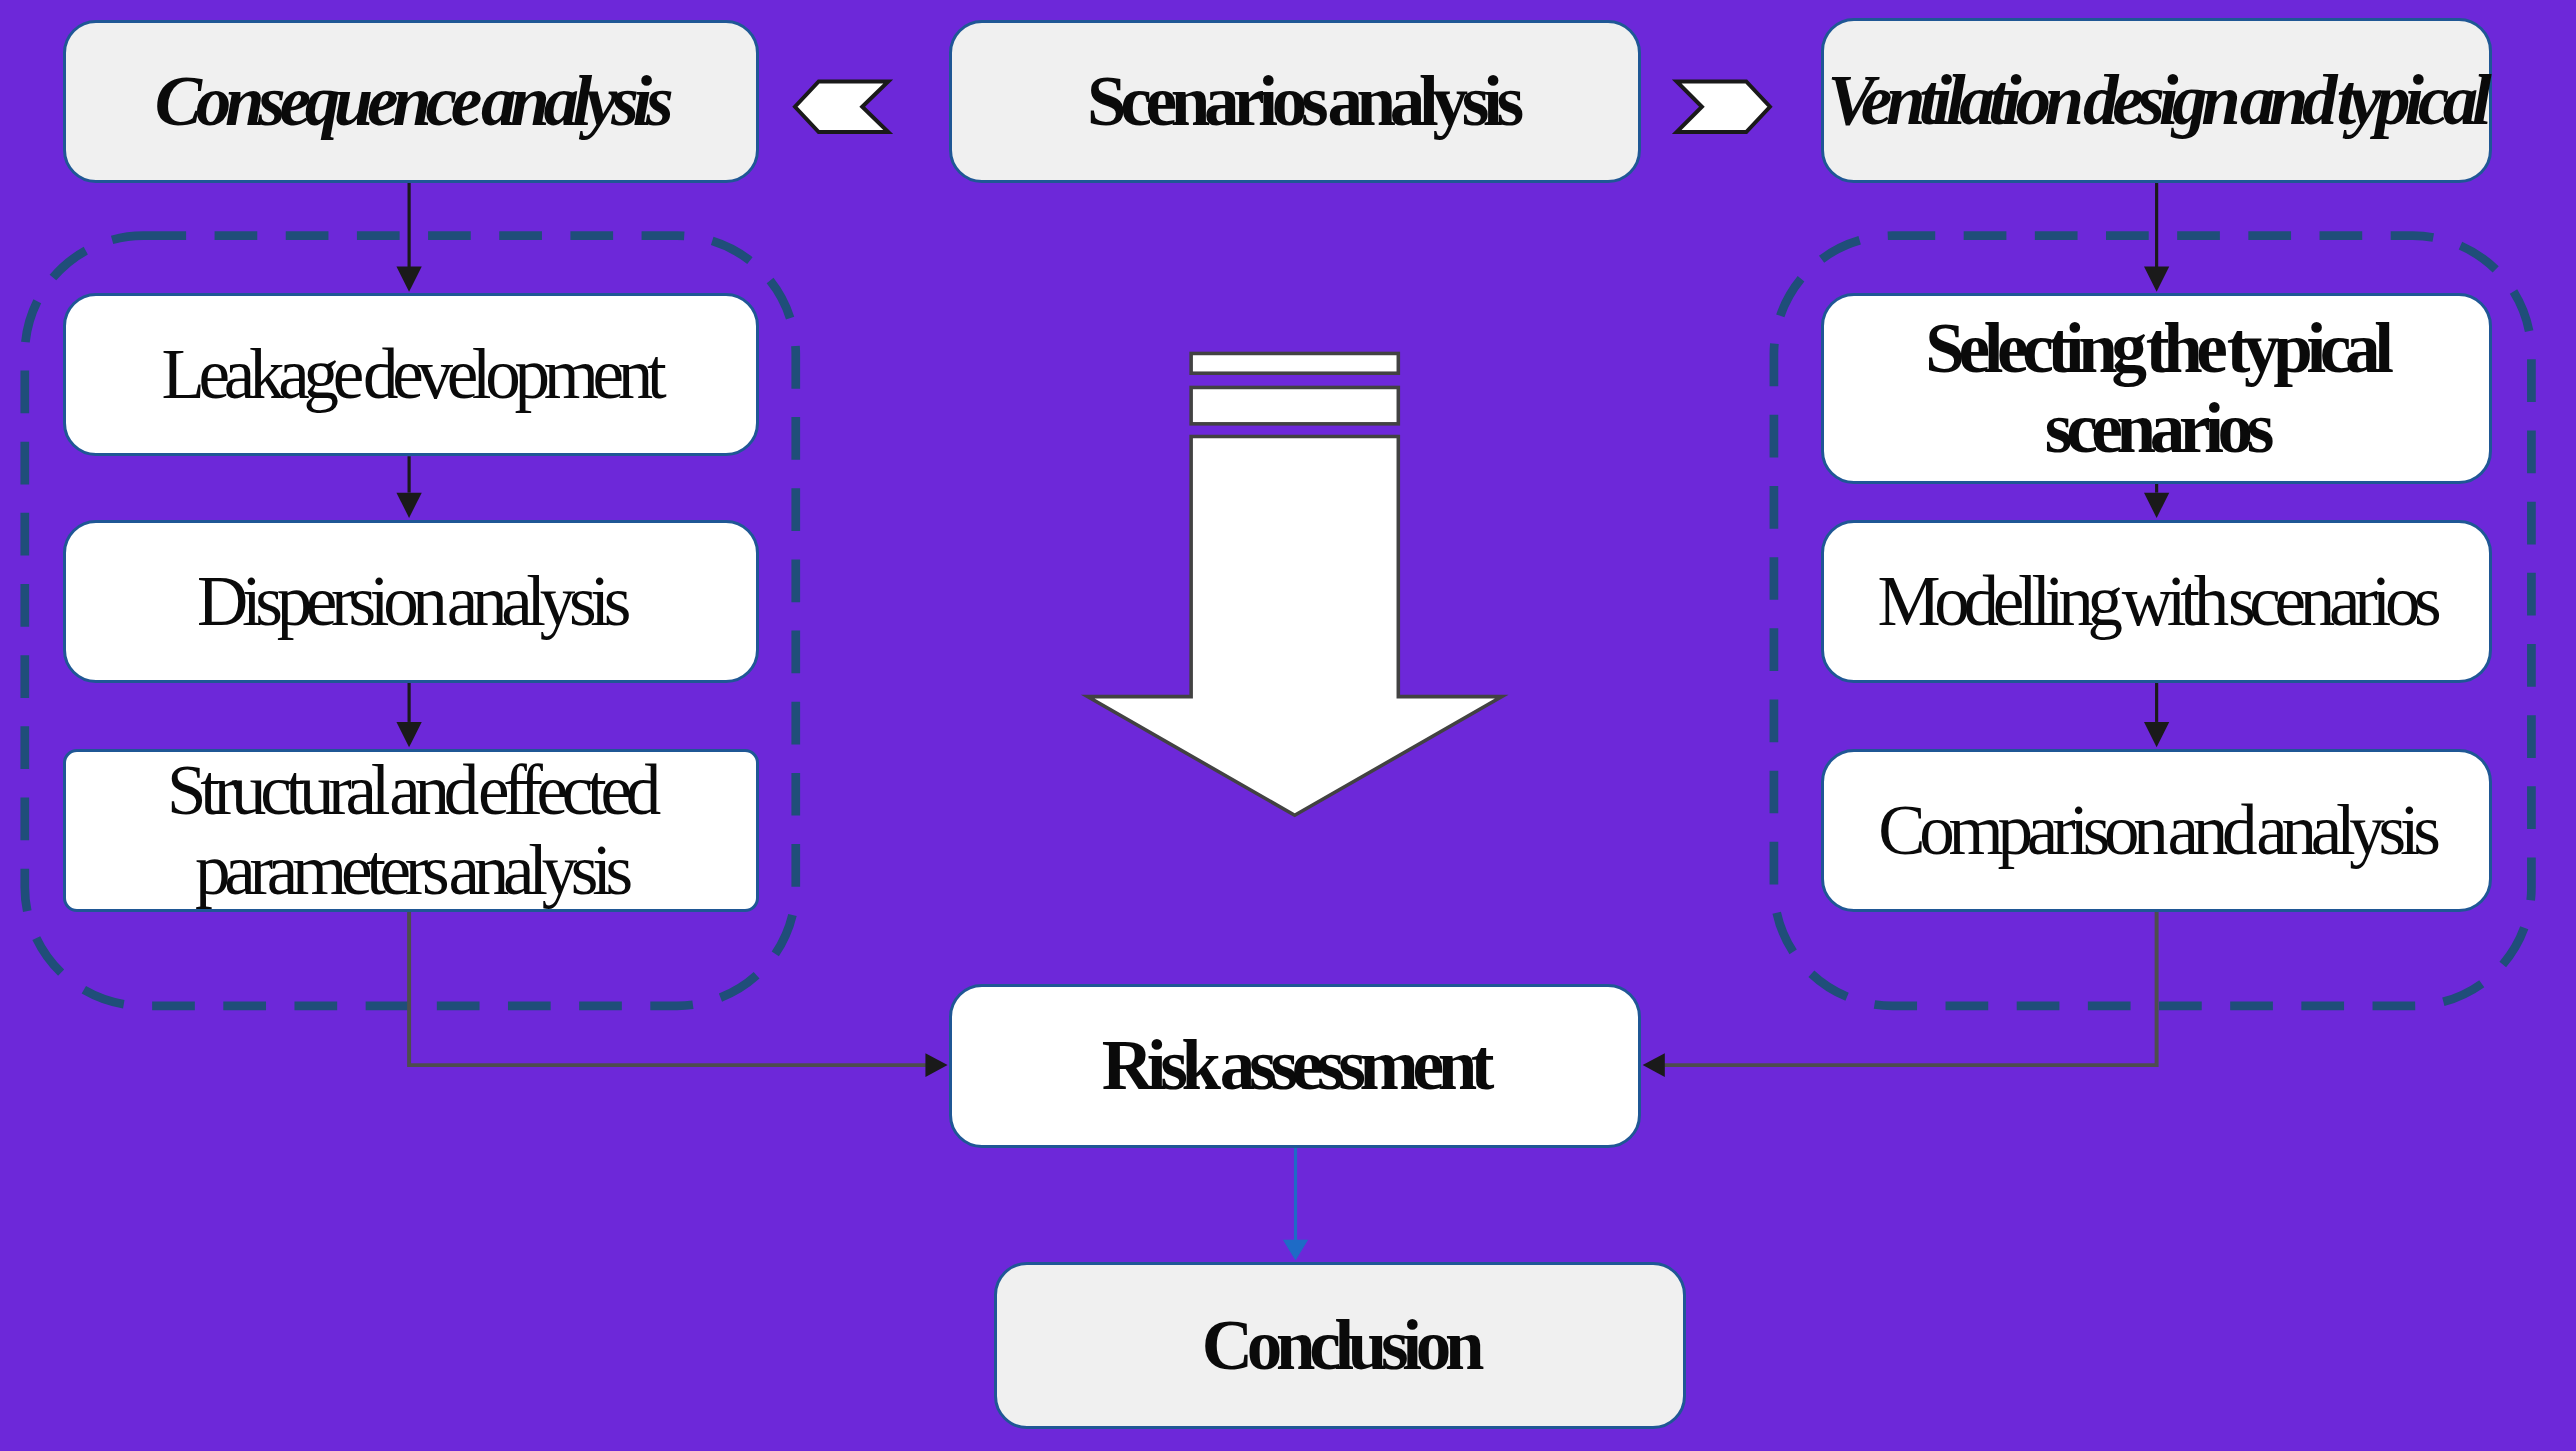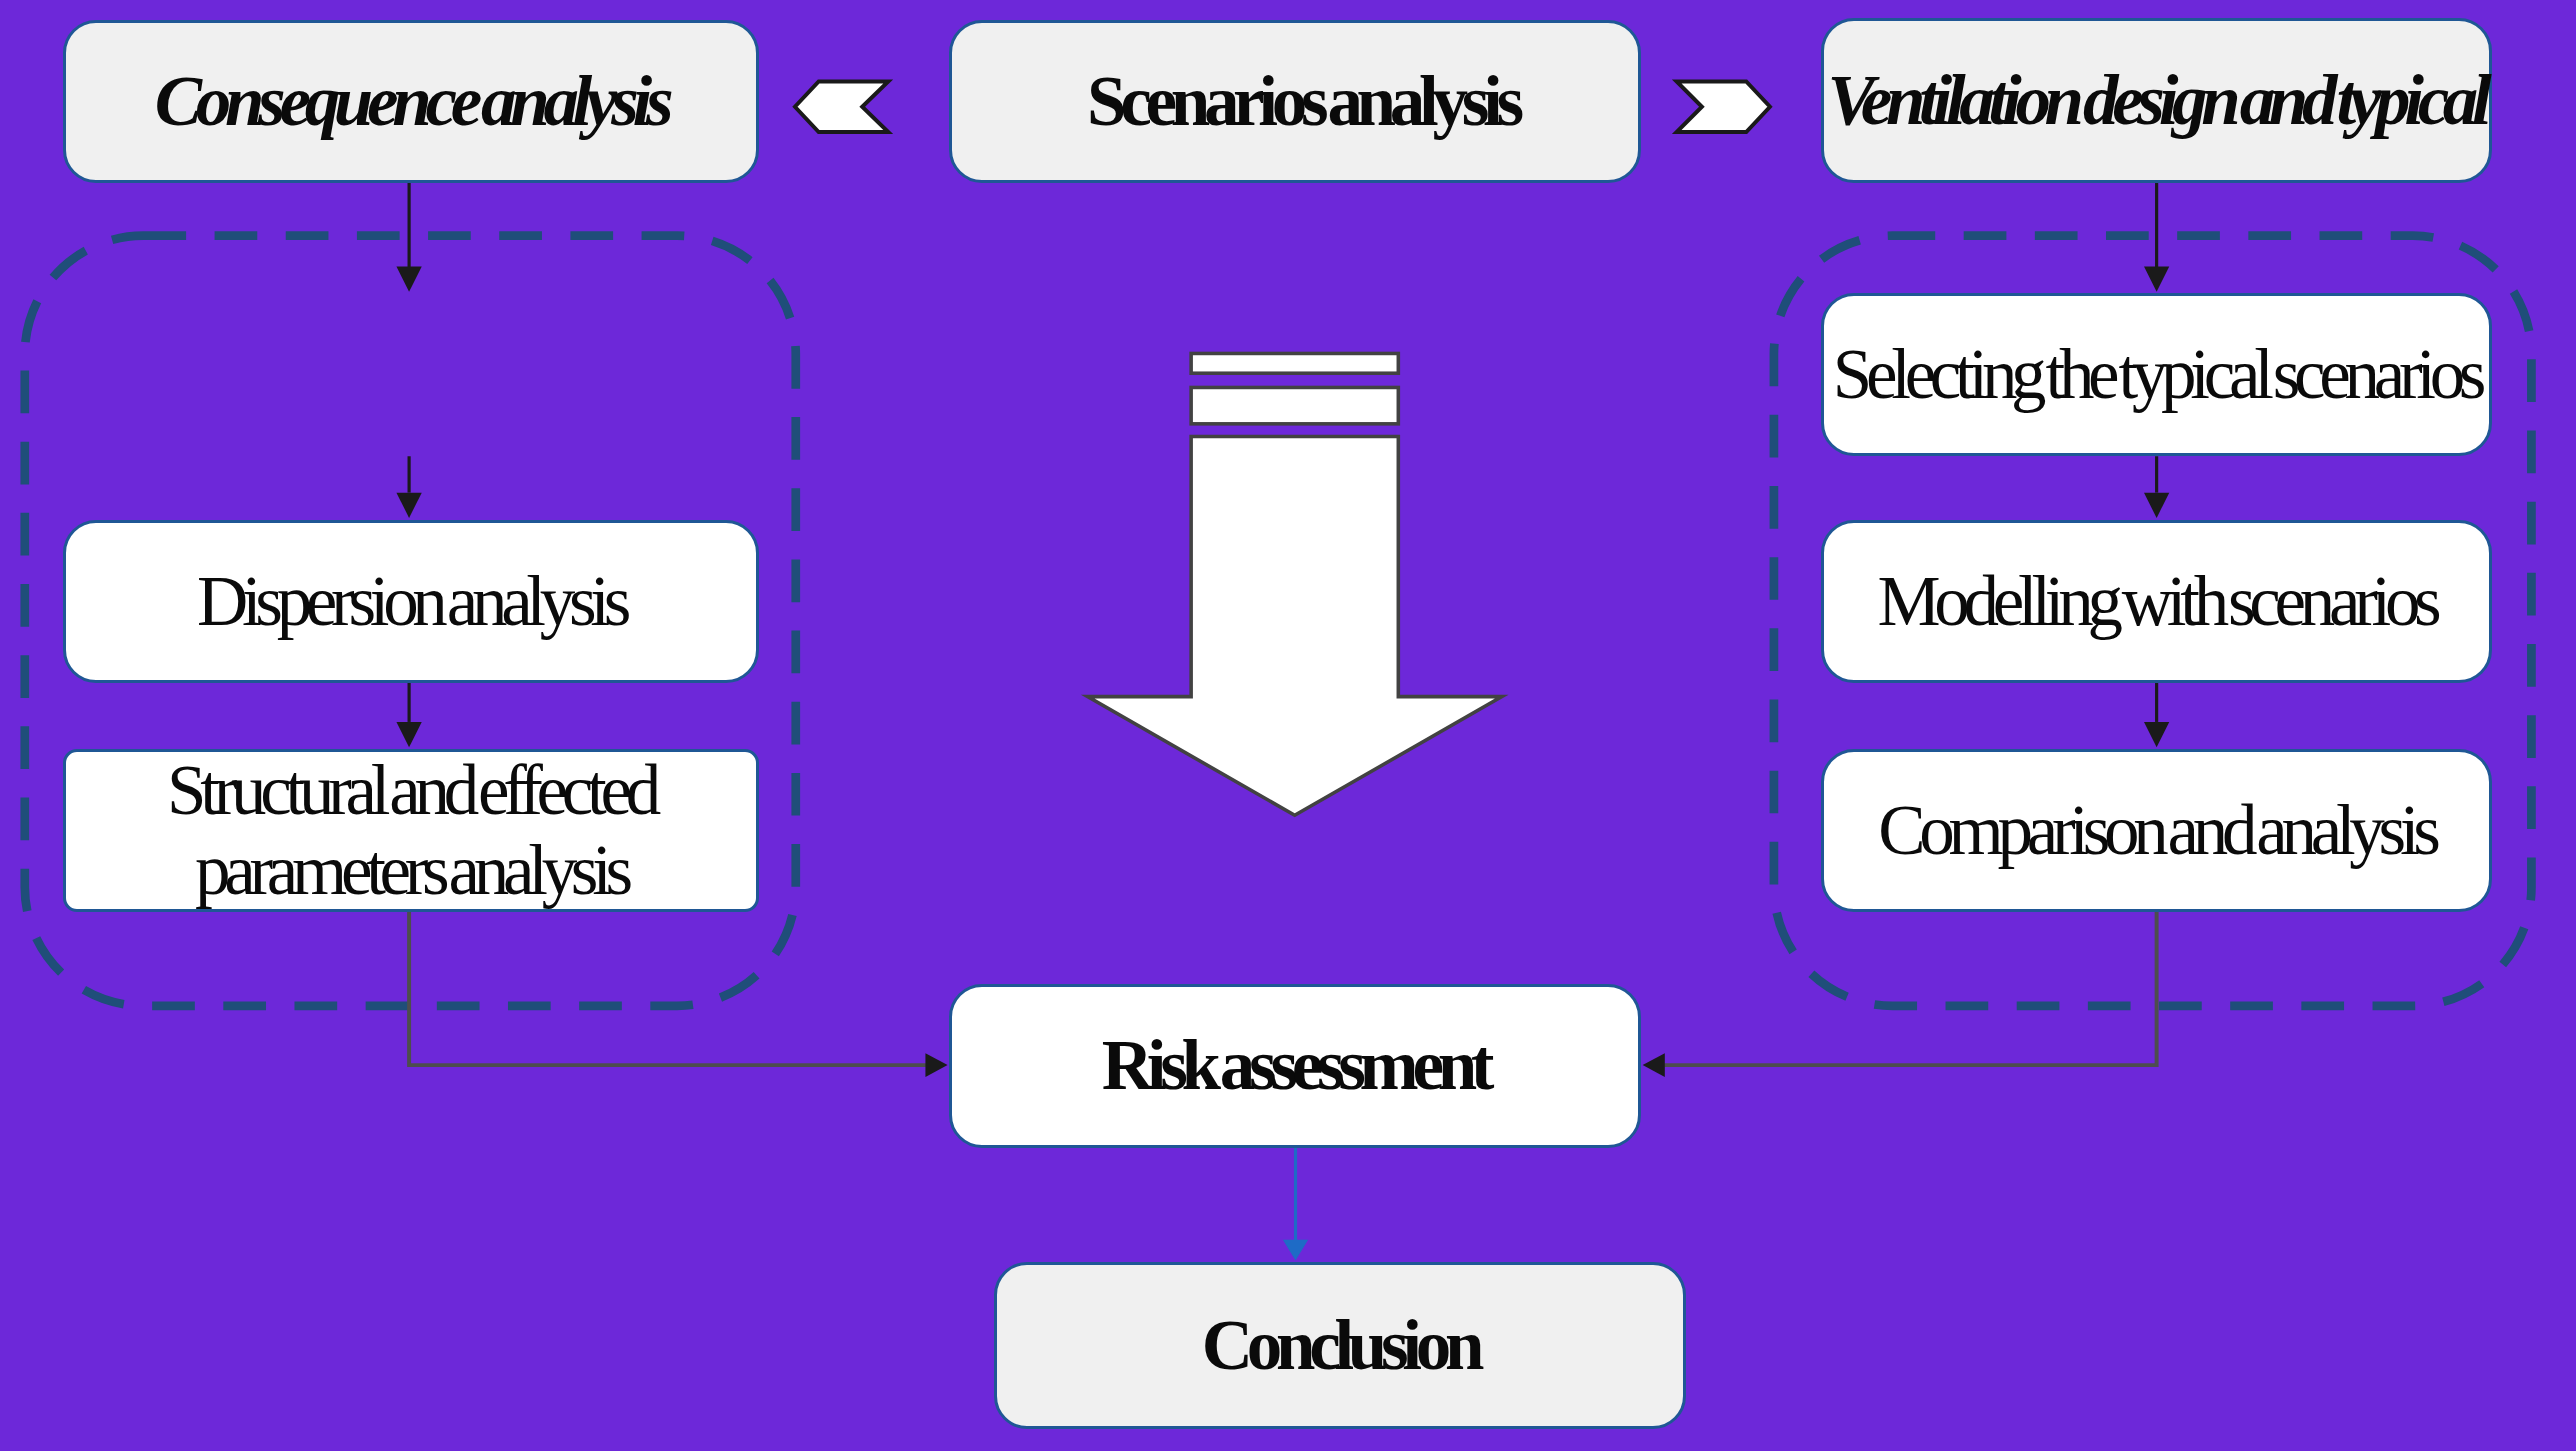--- a/index.html
+++ b/index.html
@@ -107,26 +107,27 @@
       <polygon class="bhead" points="1638,1594 1622,1568 1654,1568"></polygon>
     </g>
   </svg>
 
   <div class="box gray bi" style="left:63px;top:20px;width:696px;height:163px;">Consequence analysis</div>
 
   <div class="box gray bold" style="left:949px;top:20px;width:692px;height:163px;padding-left:18px;">Scenarios analysis</div>
 
   <div class="box gray bi" style="left:1821px;top:18px;width:671px;height:165px;">Ventilation design and typical</div>
 
+  <div class="box" style="left:63px;top:293px;width:696px;height:163px;">Leakage development</div>
 
   <div class="box" style="left:63px;top:520px;width:696px;height:163px;">Dispersion analysis</div>
 
   <div class="box" style="left:63px;top:749px;width:696px;height:163px;border-radius:14px;">Structural and effected parameters analysis</div>
 
-  <div class="box" style="left:1821px;top:293px;width:671px;height:163px;">Selecting the typical scenarios</div>
+  <div class="box" style="left:1821px;top:293px;width:671px;height:191px;font-weight:bold;">Selecting the typical scenarios</div>
 
   <div class="box" style="left:1821px;top:520px;width:671px;height:163px;">Modelling with scenarios</div>
 
   <div class="box" style="left:1821px;top:749px;width:671px;height:163px;">Comparison and analysis</div>
 
   <div class="box bold" style="left:949px;top:984px;width:692px;height:164px;">Risk assessment</div>
 
   <div class="box gray bold" style="left:994px;top:1262px;width:692px;height:167px;">Conclusion</div>
 
 </div>

